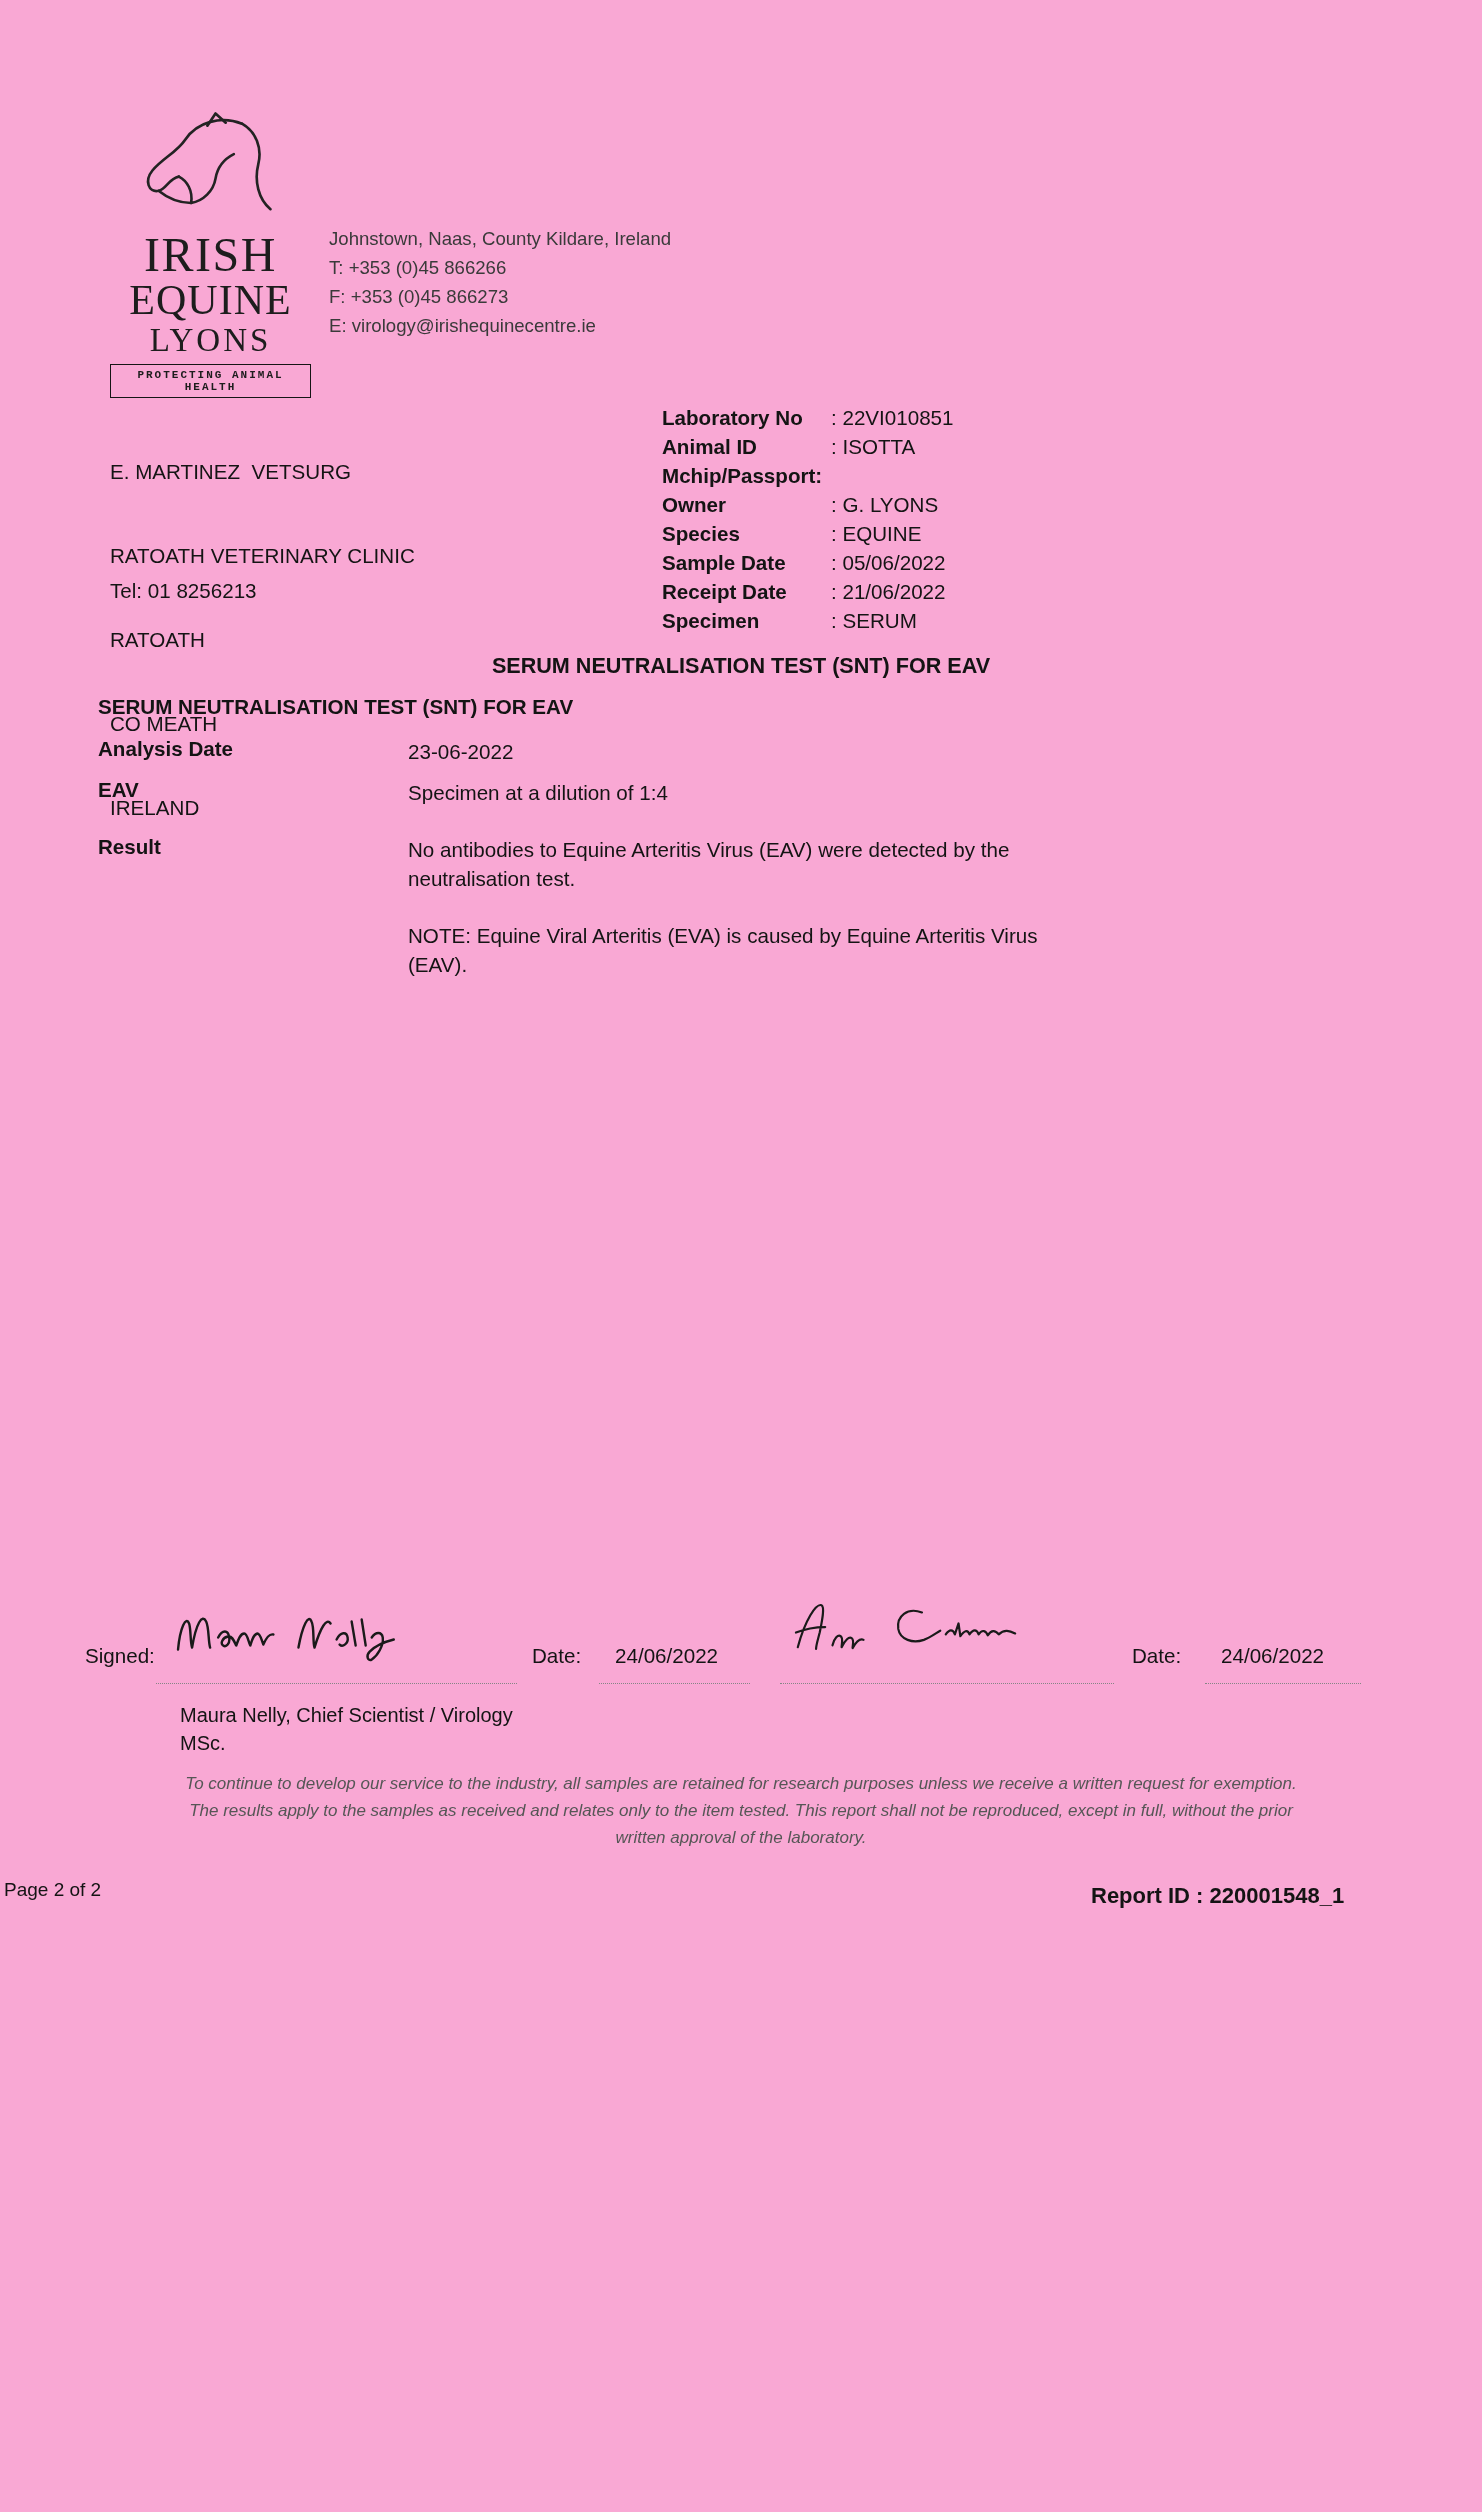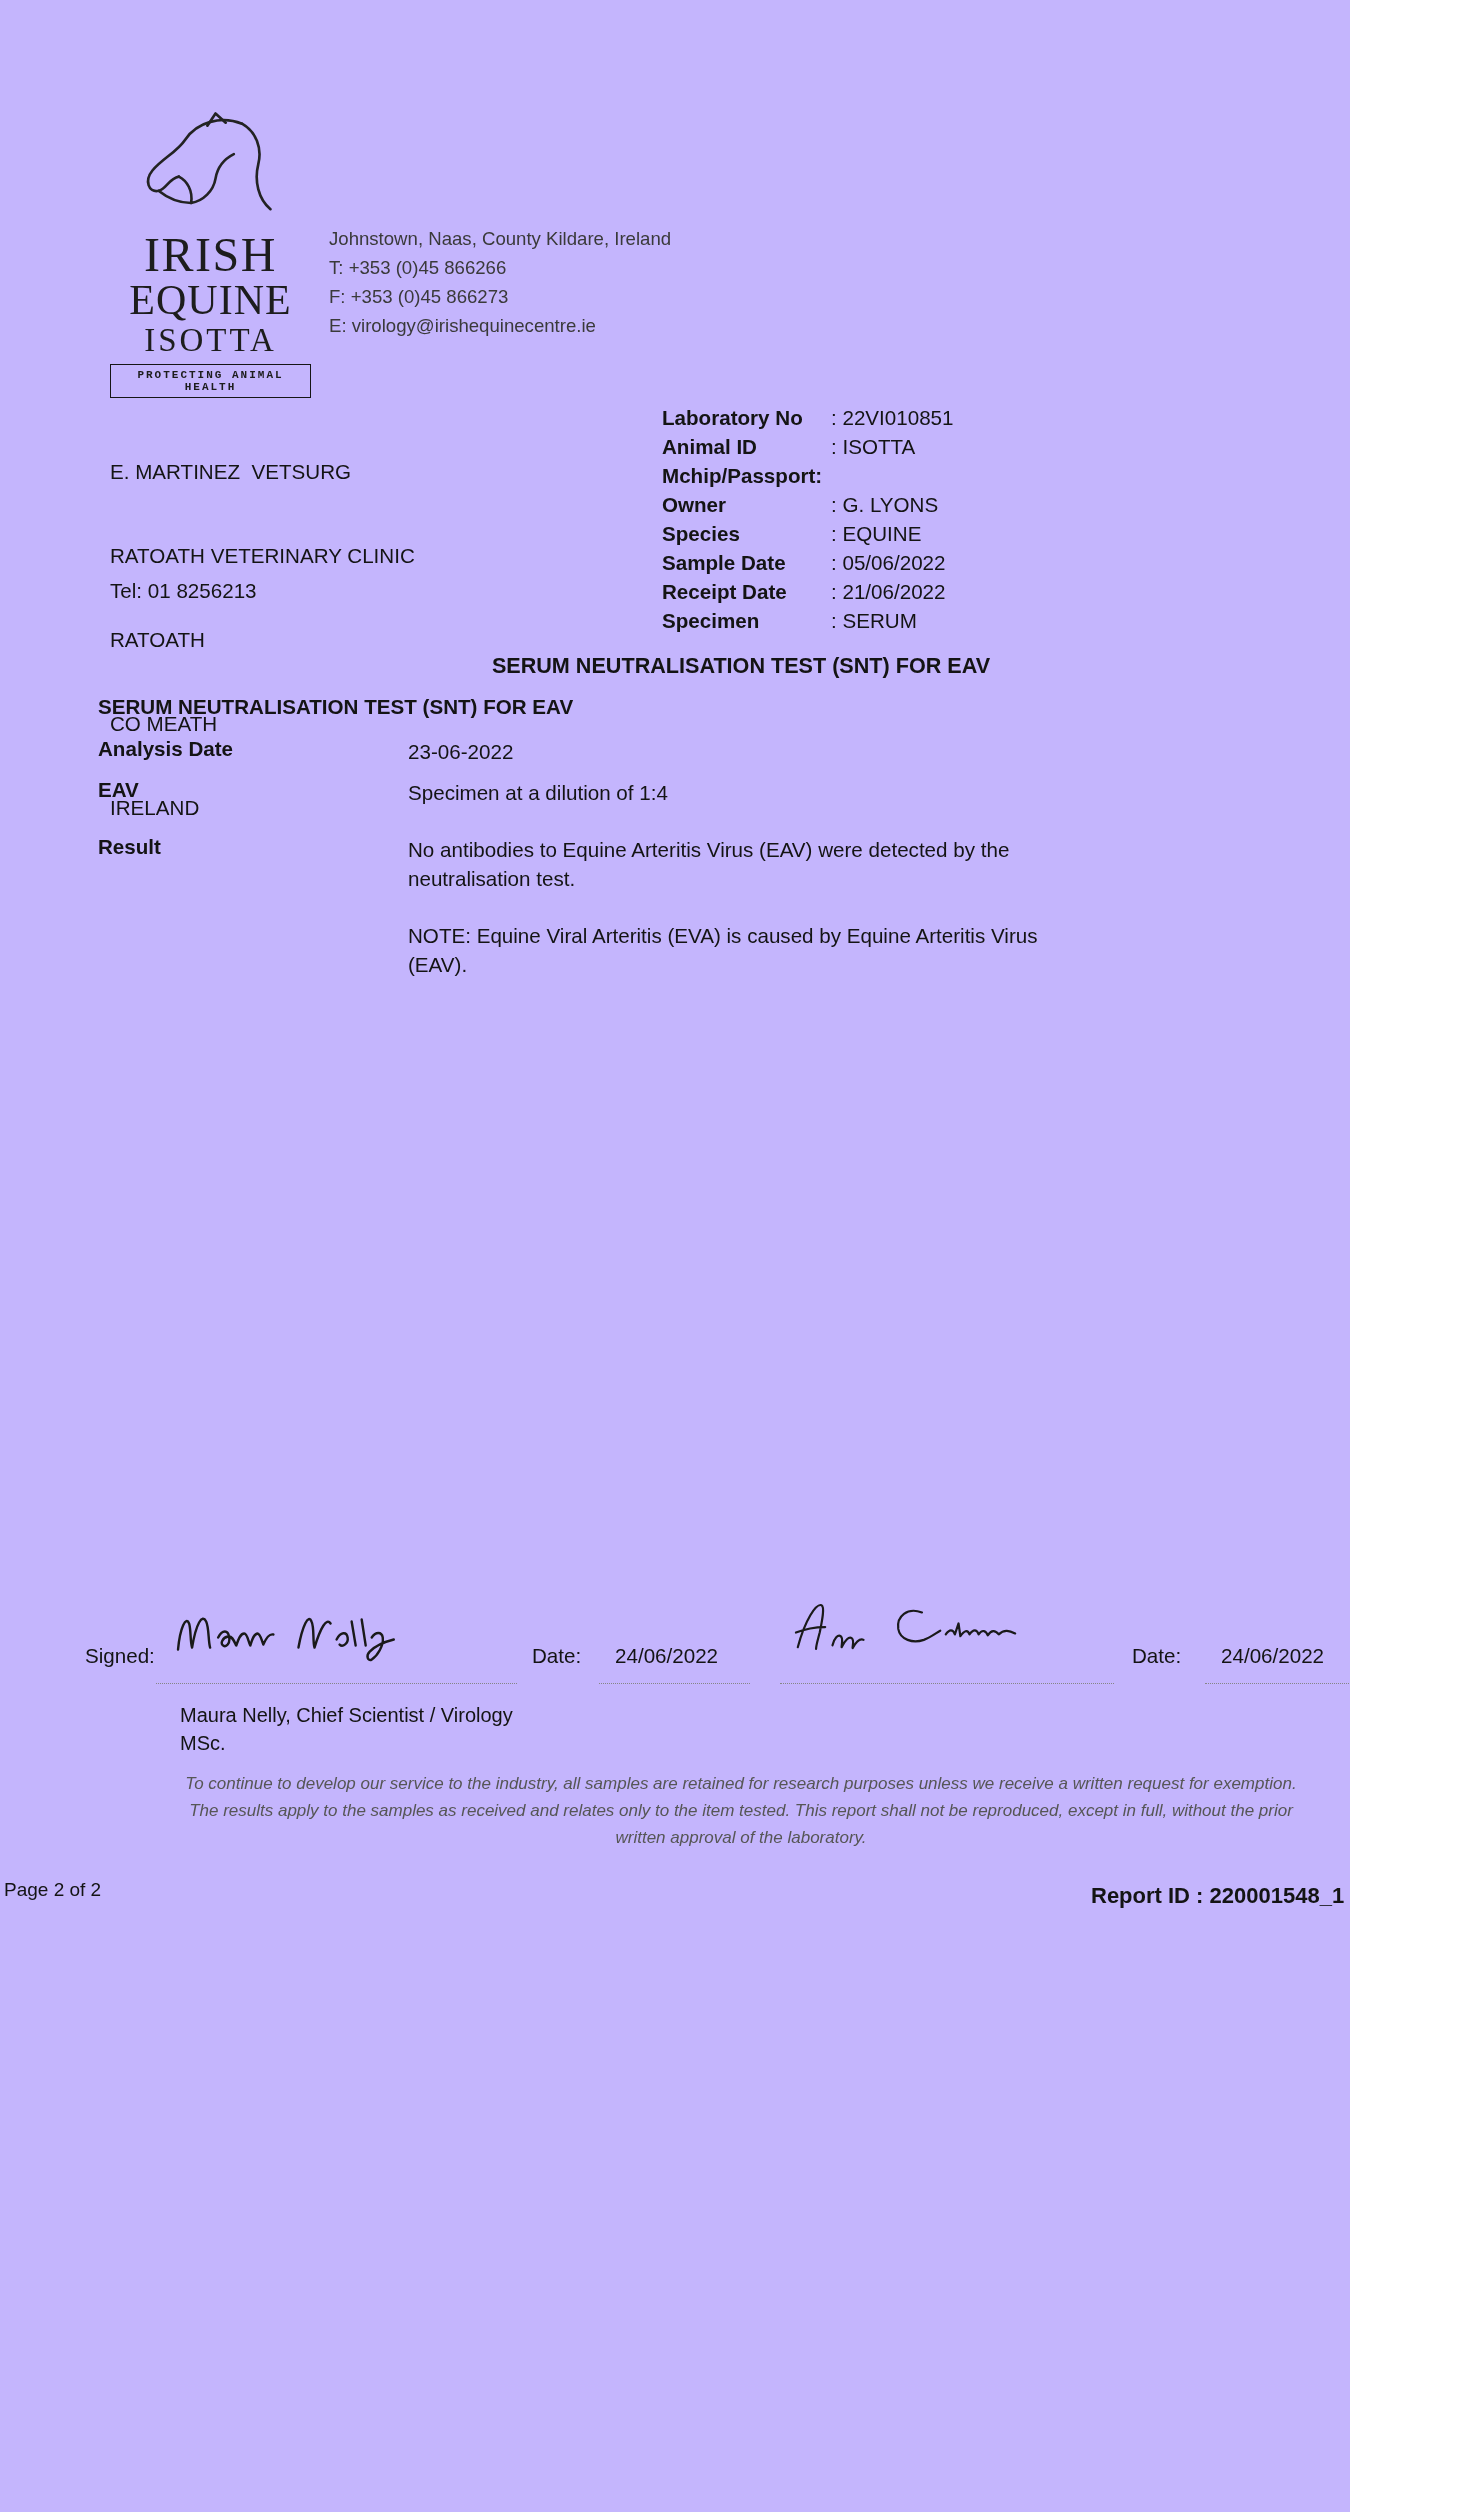--- a/index.html
+++ b/index.html
@@ -1,21 +1,21 @@
 <!DOCTYPE html>
 <html style="font-size:8px"><head>
 <meta charset="utf-8">
 <style>
   * { margin:0; padding:0; box-sizing:border-box; }
   html,body { background:#ffffff; }
   #page {
     position:relative;
-    width:1350px;
+    width:1482px;
     height:2512px;
-    background:#c4b5fd;
+    background:#f9a8d4;
     font-family:"Liberation Sans", sans-serif;
     color:#141414;
     overflow:hidden;
   }
 
   
   .logo-horse { position:absolute; left:128px; top:112px; width:173px; height:120px; }
   .logo-horse path { fill:none; stroke:#232323; stroke-width:2.6; stroke-linecap:round; stroke-linejoin:round; }
   .logo-text {
     position:absolute; left:110px; top:232px; width:201px;
@@ -87,21 +87,21 @@
   <svg class="logo-horse" viewBox="0 0 170 115" aria-hidden="true">
     <path d="M112 10 C92 2 68 8 56 26 C48 38 34 44 24 56 C16 66 20 78 30 76 C38 74 40 64 50 62"></path>
     <path d="M50 62 C58 66 64 76 62 88 C74 86 84 76 86 64 C88 52 96 44 104 40"></path>
     <path d="M112 10 C126 18 132 34 128 50 C124 66 128 84 140 94"></path>
     <path d="M78 12 L86 0 L96 9"></path>
     <path d="M30 76 C40 84 52 88 62 88"></path>
   </svg>
   <div class="logo-text">
     <div class="logo-irish">IRISH</div>
     <div class="logo-equine">EQUINE</div>
-    <div class="logo-centre">ISOTTA</div>
+    <div class="logo-centre">LYONS</div>
     <div class="logo-tag">PROTECTING ANIMAL HEALTH</div>
   </div>
 
   <div class="contact">
     <div>Johnstown, Naas, County Kildare, Ireland</div>
     <div>T: +353 (0)45 866266</div>
     <div>F: +353 (0)45 866273</div>
     <div>E: virology@irishequinecentre.ie</div>
   </div>
 

